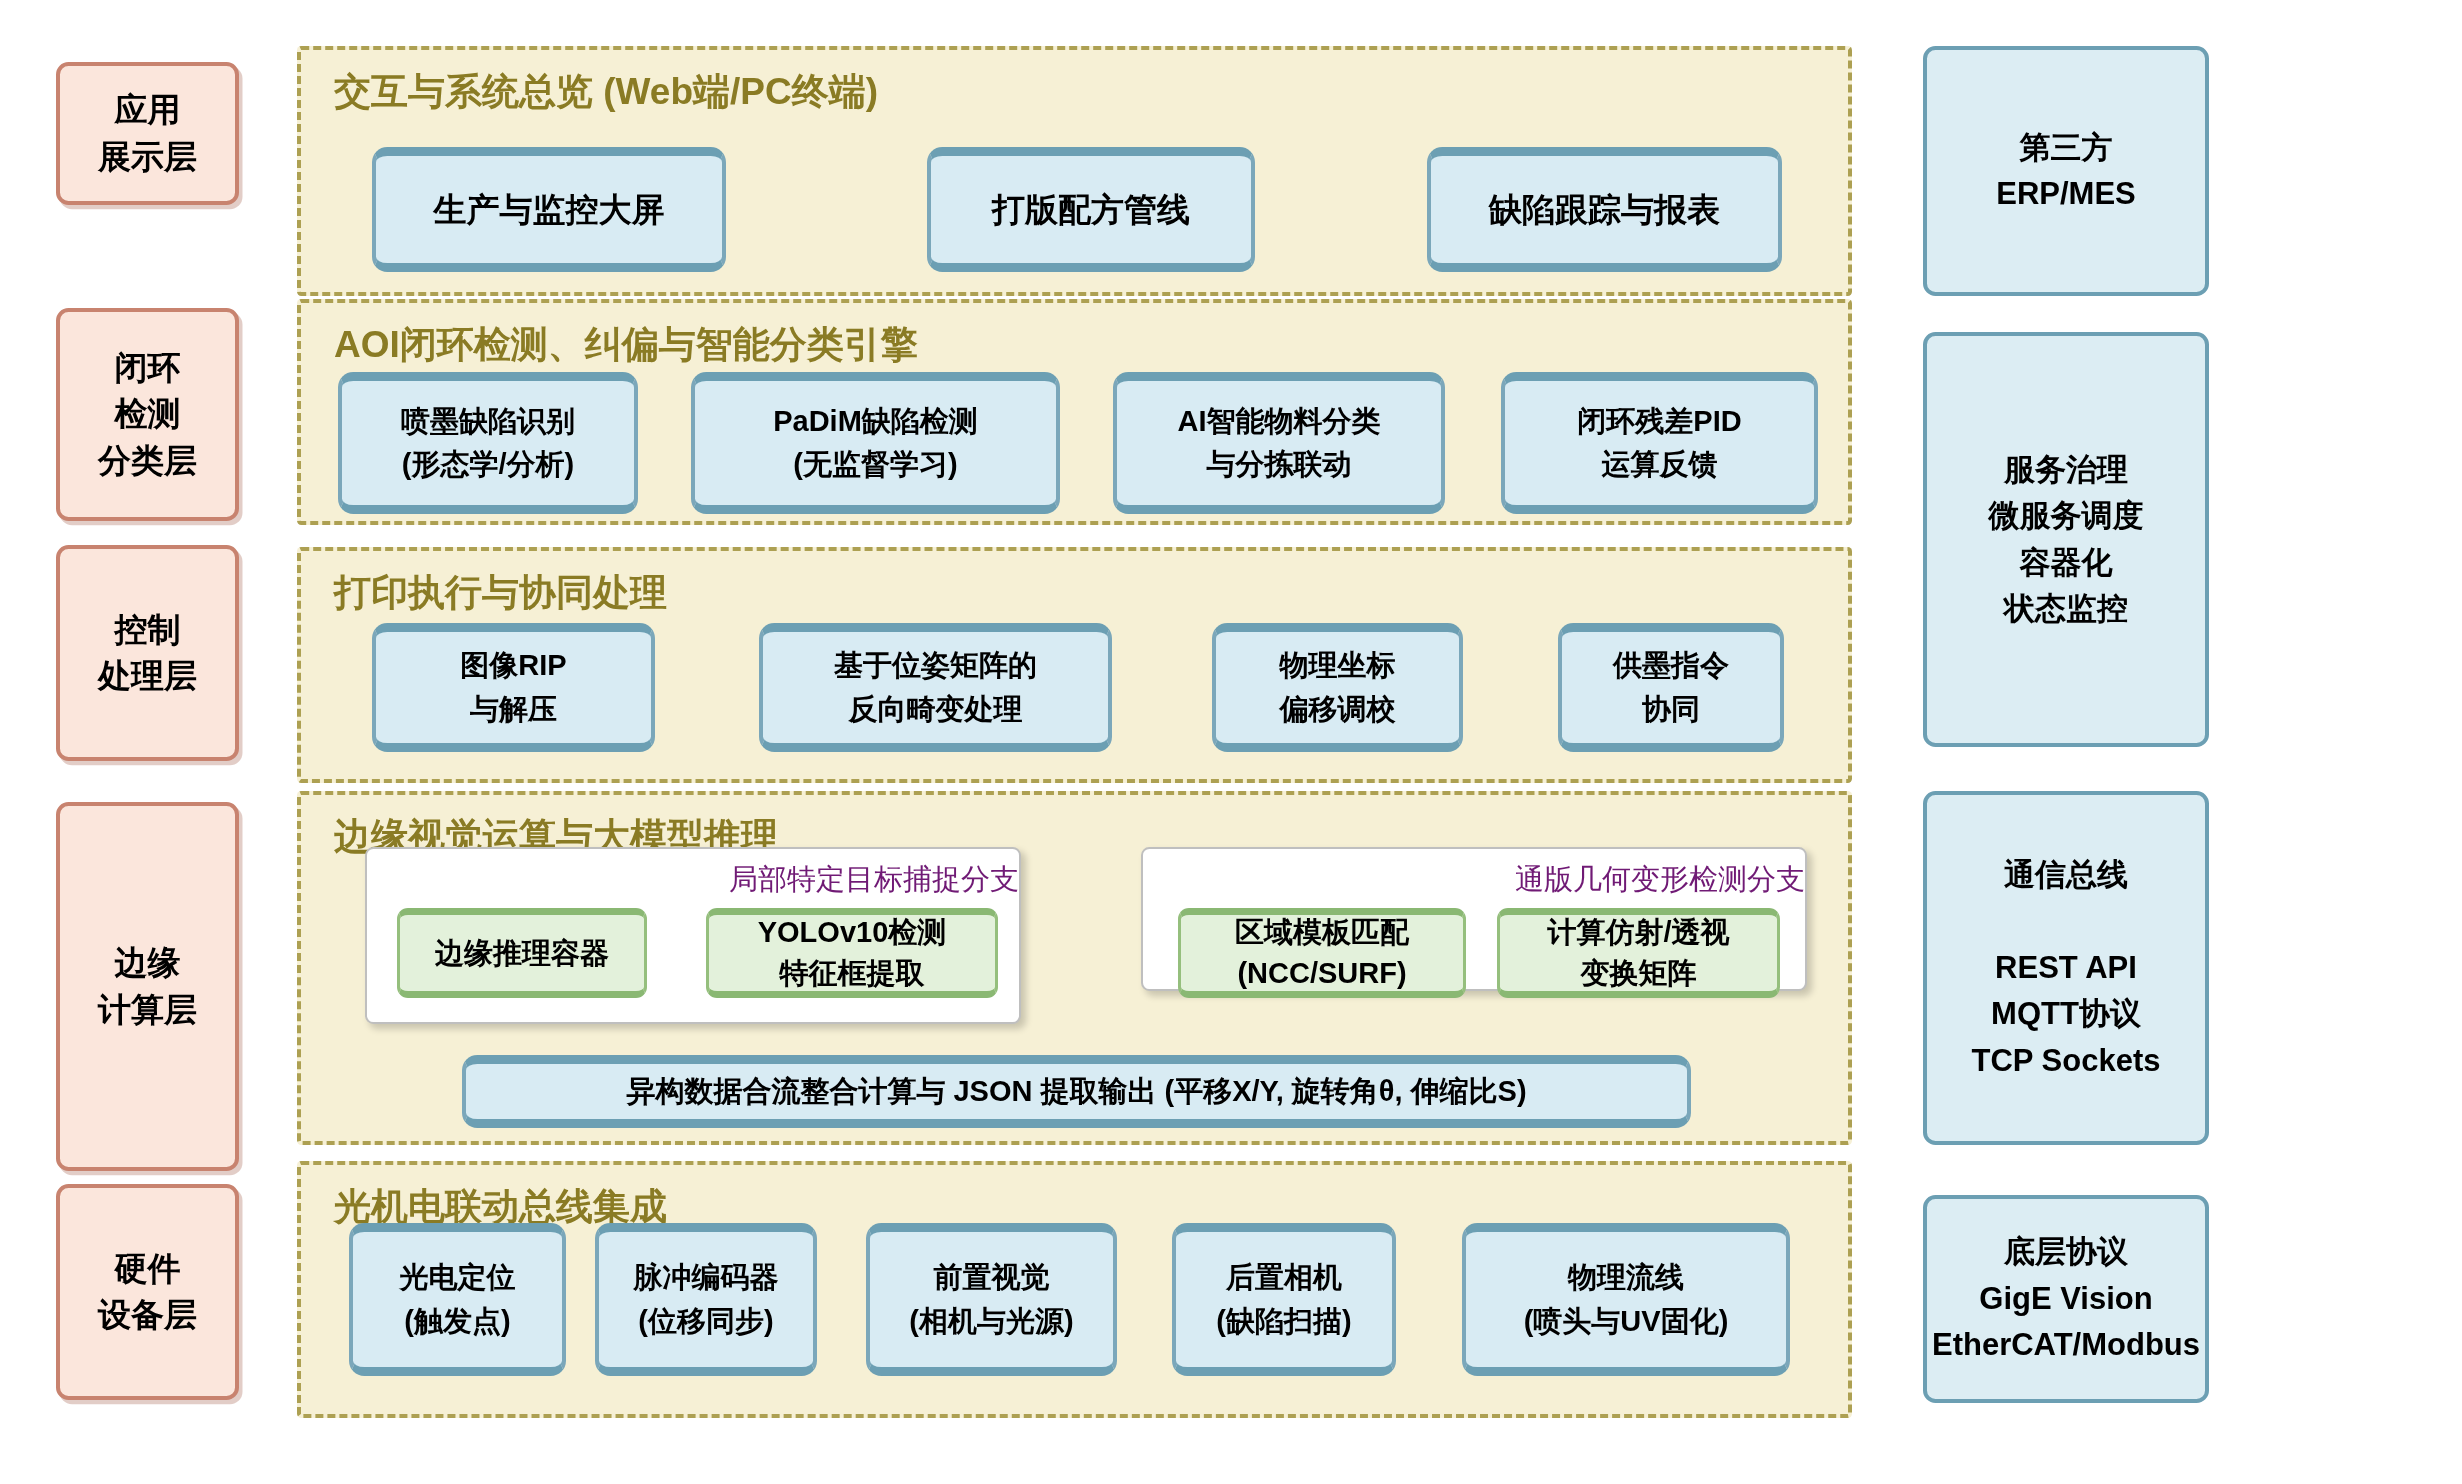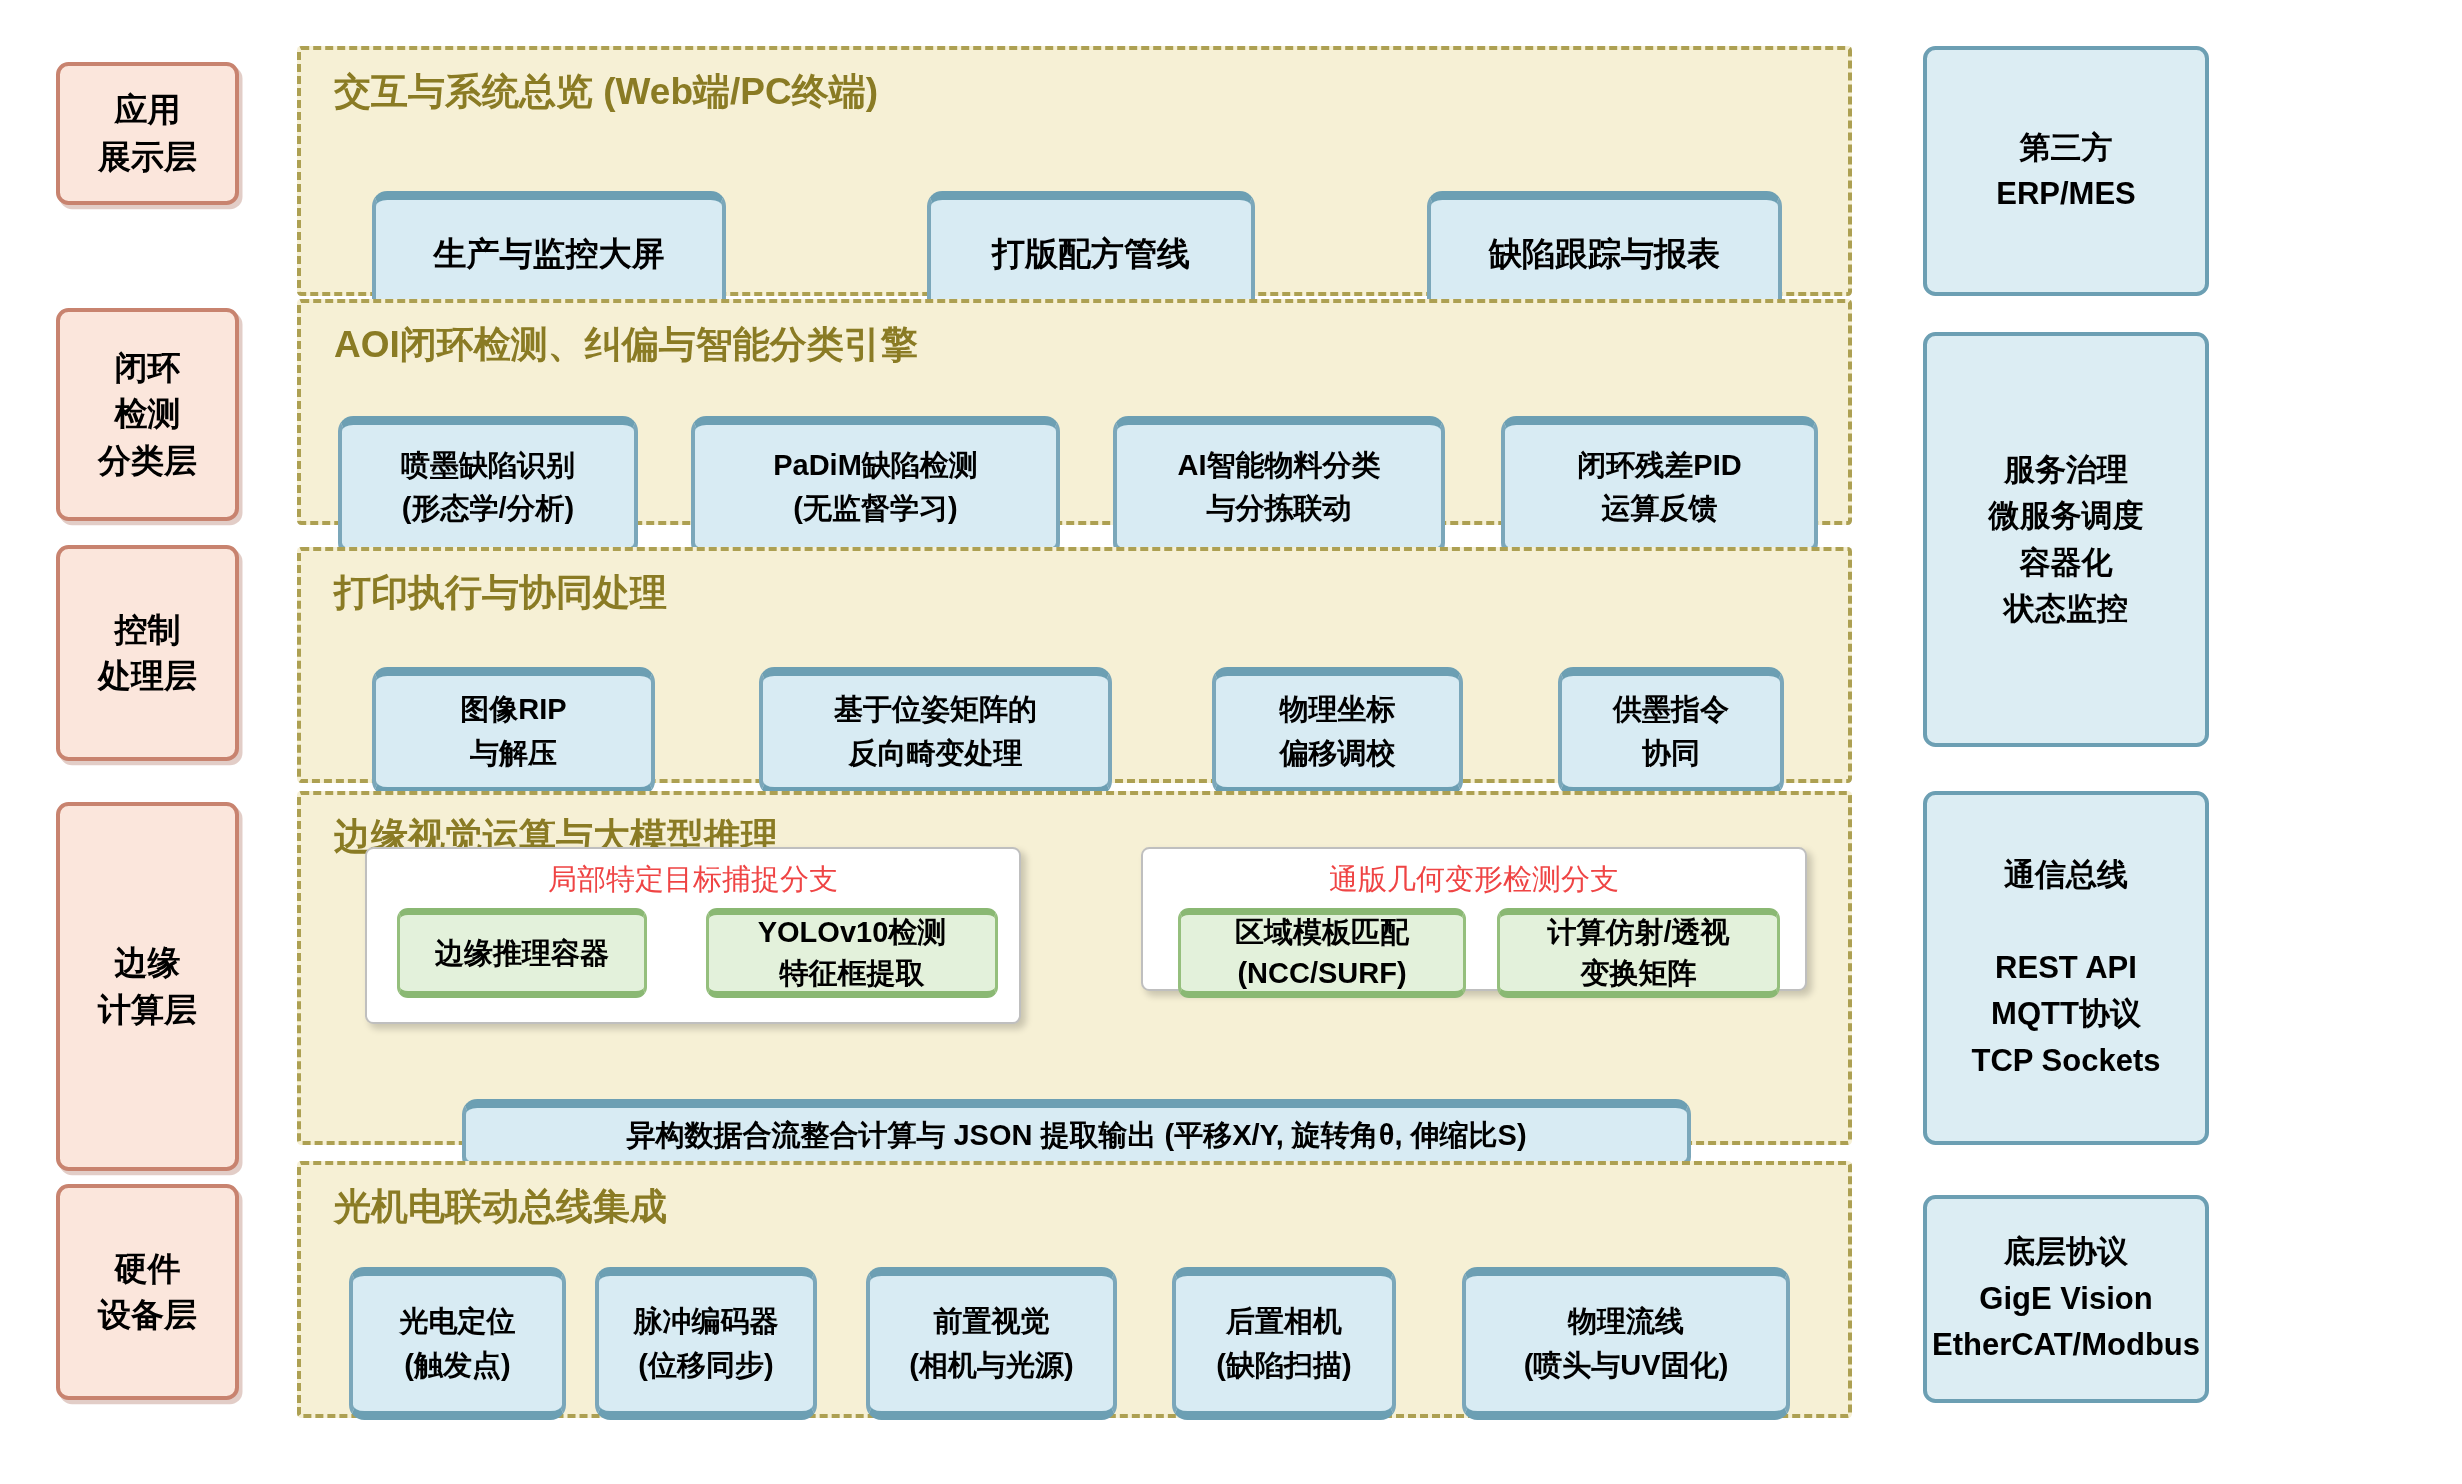--- a/index.html
+++ b/index.html
@@ -15,33 +15,33 @@
   
   .sec{position:absolute;left:297px;width:1555px;background:#F6F0D5;border:4.9px dashed #ADA052;
     border-radius:4.2px;box-sizing:border-box;}
   .sec-title{position:absolute;top:16.7px;left:33px;font-size:37px;font-weight:bold;color:#8A7B24;
     white-space:pre;}
 
   
   .bluebox{position:absolute;background:#D8EBF3;border:4.2px solid #7BA7BA;
     border-top:9px solid #6C9FB3;border-bottom:9px solid #6C9FB3;border-radius:15.3px;
     display:flex;align-items:center;justify-content:center;text-align:center;
-    font-weight:bold;font-size:29px;line-height:1.5;white-space:pre-line;box-sizing:border-box;margin-top:44px;}
+    font-weight:bold;font-size:29px;line-height:1.5;white-space:pre-line;box-sizing:border-box;}
   .bluebox.big{font-size:33px;}
 
   
   .rbox{position:absolute;left:1923px;width:286px;background:#DCEDF3;border:4.2px solid #6C9FB3;
     border-radius:12.5px;display:flex;align-items:center;justify-content:center;text-align:center;
     font-weight:bold;font-size:31px;line-height:1.5;white-space:pre-line;box-sizing:border-box;}
 
   
   .panel{position:absolute;background:#ffffff;border:2.8px solid #BFBFBF;border-radius:8.3px;
     box-shadow:4.2px 4.9px 7px rgba(0,0,0,.18);box-sizing:border-box;}
-  .panel-title{position:absolute;top:11px;left:0;right:0;text-align:center;font-size:29px;
-    color:#ef4444;font-weight:normal;white-space:pre;}
+  .panel-title{position:absolute;top:11px;left:0;right:0;text-align:right;font-size:29px;
+    color:#701a75;font-weight:normal;white-space:pre;}
 
   
   .greenbox{position:absolute;background:#E3F1DB;border:3.5px solid #95BF7D;
     border-top:7.6px solid #8AB873;border-bottom:7.6px solid #8AB873;border-radius:11px;
     display:flex;align-items:center;justify-content:center;text-align:center;
     font-weight:bold;font-size:29px;line-height:1.4;white-space:pre-line;box-sizing:border-box;}
 </style>
 </head>
 <body>
 

